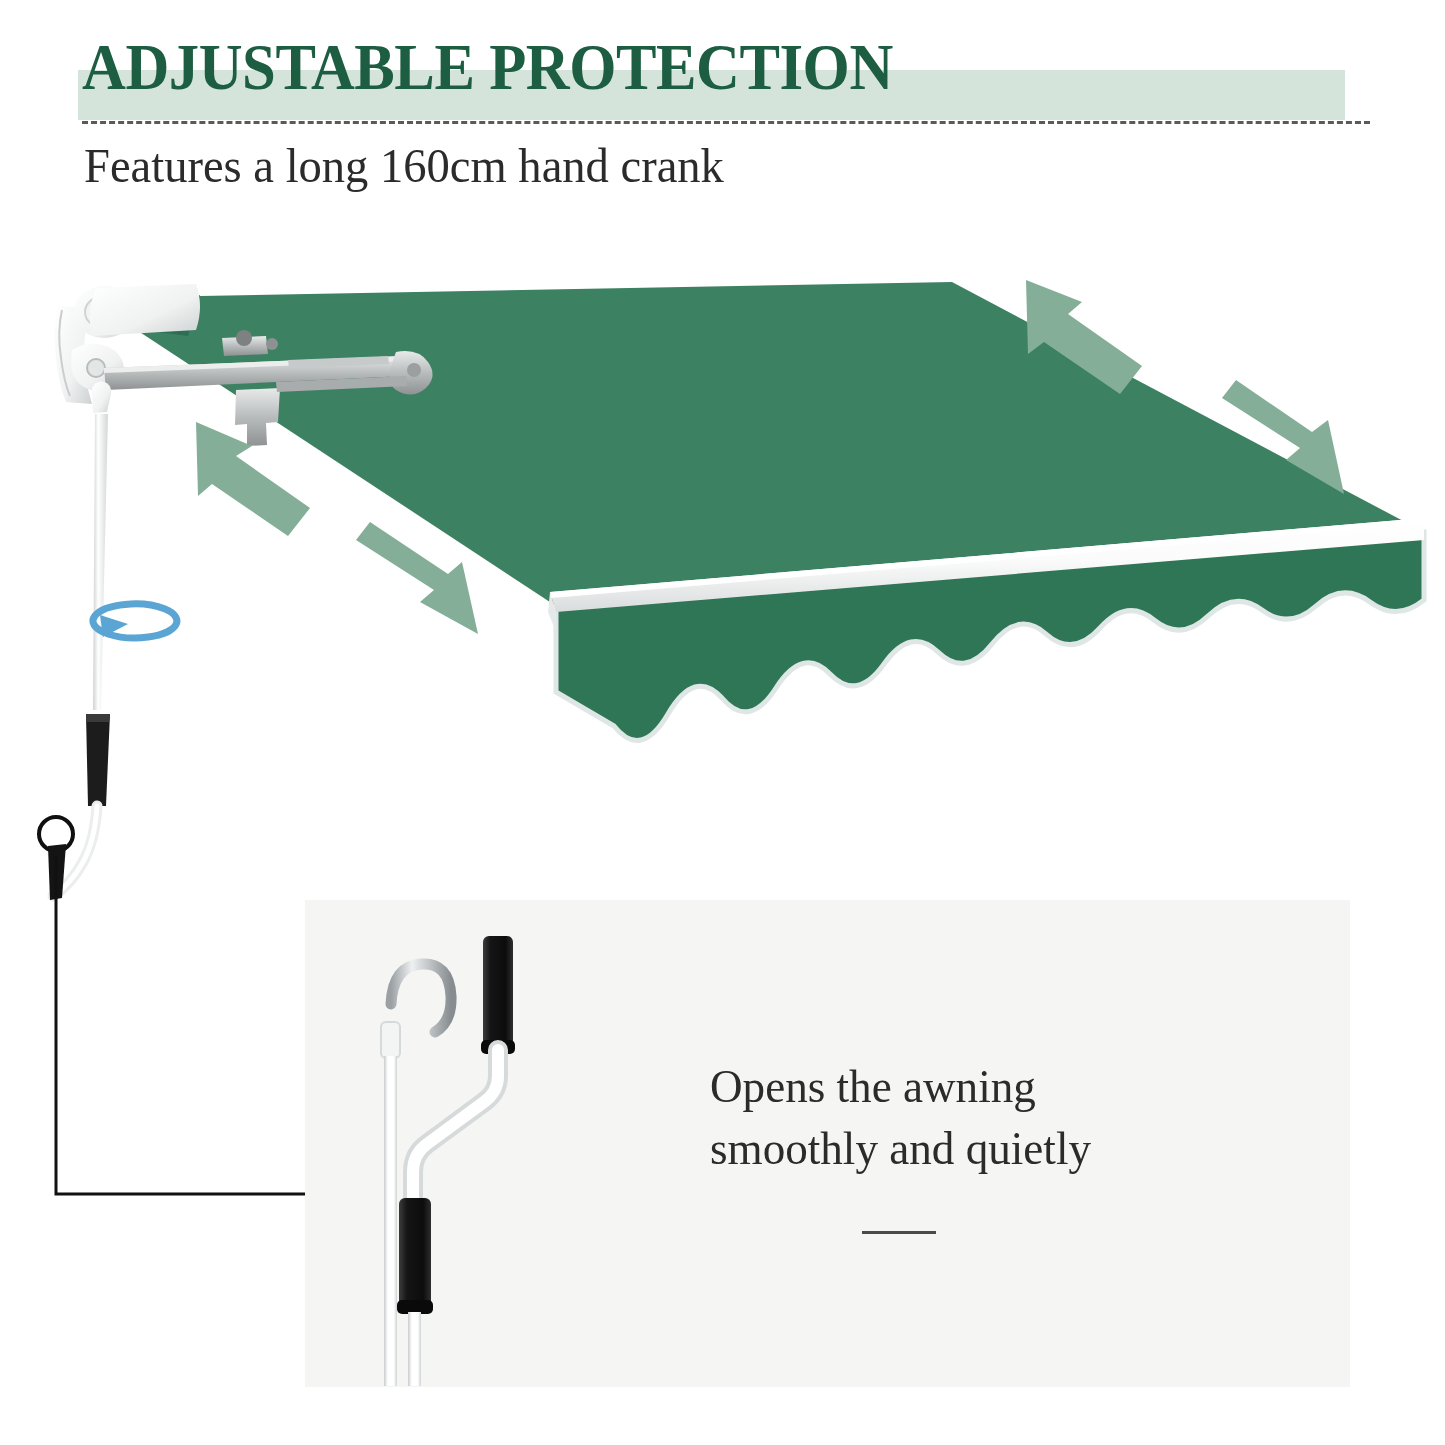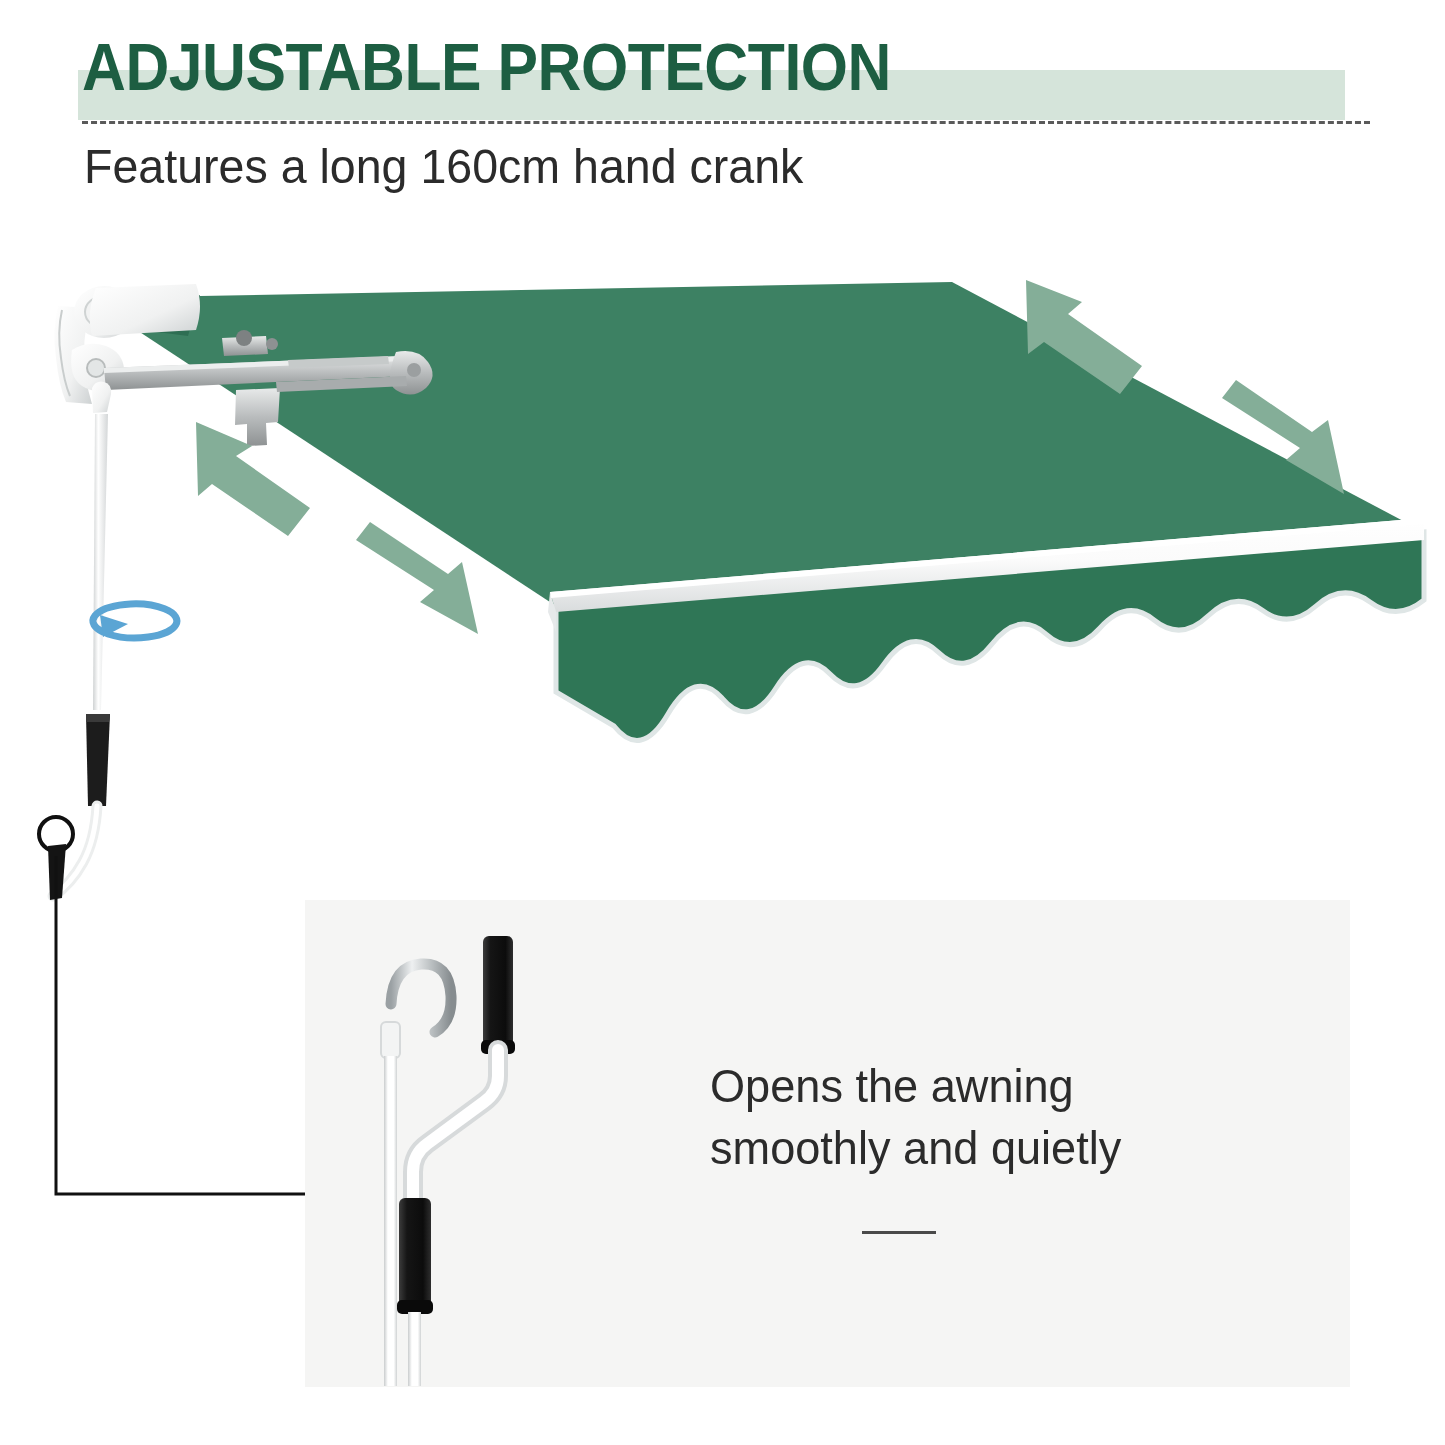--- a/index.html
+++ b/index.html
@@ -1,21 +1,21 @@
 <!DOCTYPE html>
 <html><head>
 <meta charset="utf-8">
 <style>
   html,body{margin:0;padding:0;background:#ffffff;}
   body{
     width:1445px;height:1445px;position:relative;overflow:hidden;
     font-family:"Liberation Sans", sans-serif;
     -webkit-font-smoothing:antialiased;
   }
-  .stage{position:absolute;inset:0;width:1445px;height:1445px;}
+  .stage{position:absolute;inset:0;width:1445px;height:1445px;font-family:Liberation Serif, serif;}
 
   
   .title-band{
     position:absolute;left:78px;top:70px;width:1267px;height:50px;
     background:#d5e4da;
   }
   .title{
     position:absolute;left:82px;top:34px;width:1300px;
     font-size:66px;line-height:66px;font-weight:700;
     letter-spacing:-0.5px;color:#1d5e42;white-space:nowrap;

